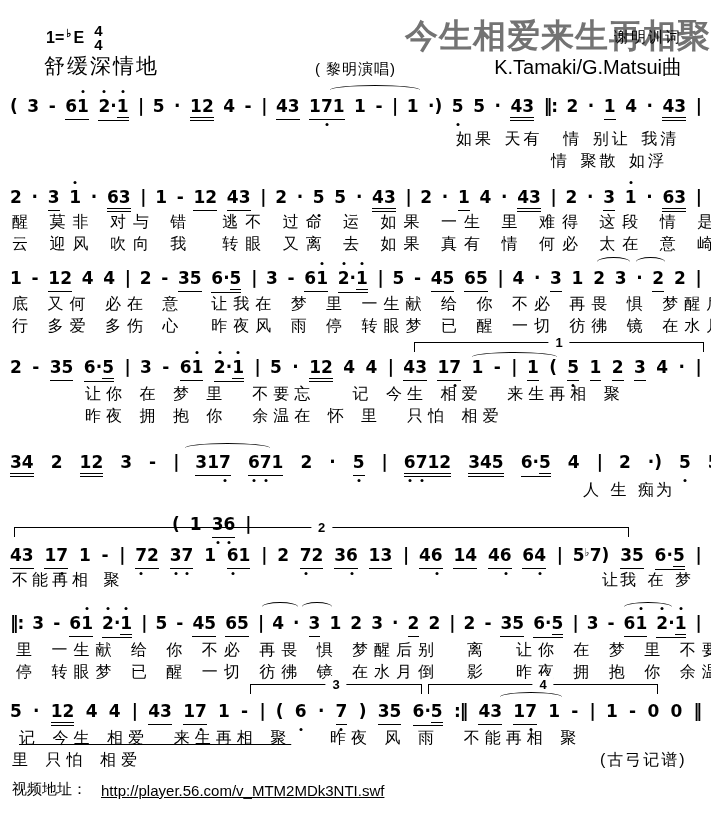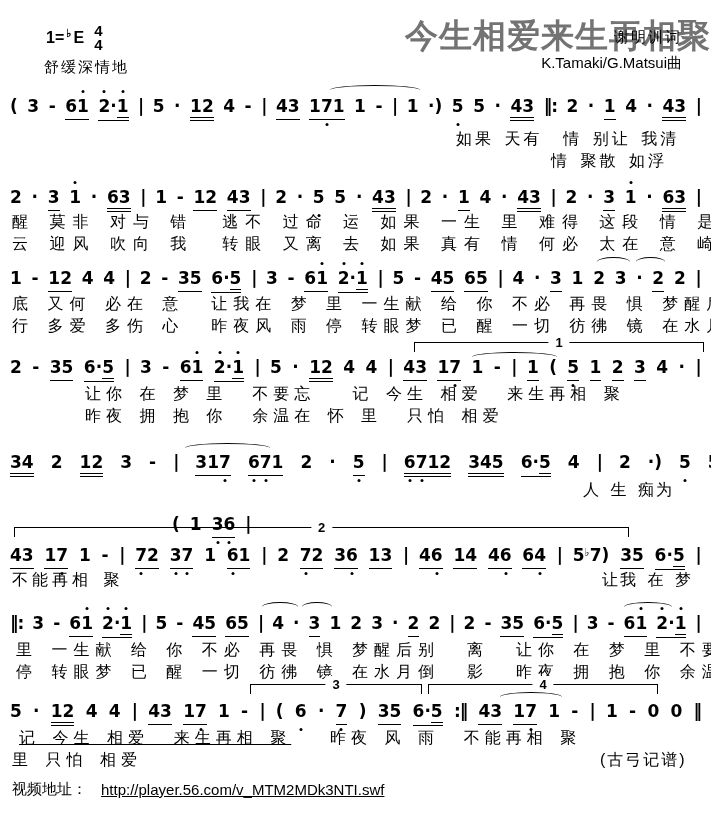--- a/index.html
+++ b/index.html
@@ -3,25 +3,25 @@
 <meta charset="utf-8">
 <style>
   html,body{margin:0;padding:0;background:#888;}
   #page{position:relative;width:711px;height:818px;background:#fff;margin:0 auto;
         font-family:"Liberation Sans",sans-serif;color:#000;overflow:hidden;}
   .abs{position:absolute;}
   
   #key-line{left:46px;top:24px;font-weight:bold;font-size:16px;display:flex;align-items:center;gap:2px;}
   #key-line .flatkey{font-size:11px;vertical-align:super;position:relative;top:-5px;}
   .ts{display:inline-flex;flex-direction:column;line-height:.95;font-size:15px;font-weight:bold;text-align:center;margin-left:8px;}
-  #tempo{left:44px;top:58px;font-size:15px;letter-spacing:2px;}
+  #tempo{left:44px;top:52px;font-size:21px;letter-spacing:2px;}
   #title{left:0;right:0;top:14px;text-align:right;font-size:33px;font-weight:bold;color:#737373;letter-spacing:1px;}
   #subtitle{left:0;right:0;top:60px;text-align:center;font-size:15px;letter-spacing:1px;}
   #lyricist{right:29px;top:28px;font-size:15px;letter-spacing:2px;text-align:left;}
-  #composer{right:29px;top:54px;font-size:15px;text-align:right;}
+  #composer{right:29px;top:54px;font-size:20px;text-align:right;}
   
   .notes{position:absolute;display:flex;justify-content:space-between;align-items:baseline;
          font-family:"DejaVu Sans",sans-serif;font-weight:bold;font-size:17px;line-height:22px;}
   .notes.nofill{justify-content:flex-start;gap:10px;}
   .tok{white-space:pre;}
   .u1{border-bottom:1.7px solid #000;padding-bottom:2px;}
   .u2{border-bottom:4px double #000;padding-bottom:0;}
   .ch{position:relative;display:inline-block;}
   .ch.x2{border-bottom:1.7px solid #000;}
   .ch.da::before{content:"";position:absolute;top:-5px;left:50%;transform:translateX(-50%);
@@ -31,40 +31,41 @@
   .ch.flat{font-size:11px;vertical-align:5px;}
   .bar{font-weight:bold;letter-spacing:-1px;}
   
   .lyric{position:absolute;font-size:16px;letter-spacing:6px;word-spacing:3px;white-space:pre;}
   
   .arc{position:absolute;height:9px;border-top:1.7px solid #000;border-radius:100% 100% 0 0;}
   .volta{position:absolute;height:9px;border-top:1.5px solid #000;border-left:1.5px solid #000;border-right:1.5px solid #000;}
   .volta>span{position:absolute;top:-9px;left:50%;transform:translateX(-50%);background:#fff;
               padding:0 7px;font-size:13px;font-weight:bold;line-height:17px;}
   
-  #footer{left:12px;top:780px;font-size:15px;display:flex;align-items:center;gap:14px;}
+  #footer{left:12px;top:780px;font-size:15px;display:flex;align-items:flex-end;gap:14px;}
   #video-url{font-family:Liberation Sans, sans-serif;font-size:15px;color:#000;
              text-decoration:underline;letter-spacing:0;}
 </style>
 </head>
 <body>
 
 <div id="page">
 
   <div class="abs" id="key-line">
     <span>1=</span>
       <span class="flatkey">♭</span>
       <span>E</span>
     <span class="ts">
       <span>4</span>
       <span>4</span>
     </span>
   </div>
   <div class="abs" id="tempo">舒缓深情地</div>
   <div class="abs" id="title">今生相爱来生再相聚</div>
+  <div class="abs" id="subtitle">( 黎明演唱)</div>
   <div class="abs" id="lyricist">谢明训词</div>
   <div class="abs" id="composer">K.Tamaki/G.Matsui曲</div>
 
   <div id="score">
       <div class="notes" style="top: 95px; left: 10px; right: 10px;">
         <span class="tok"><span class="ch">(</span></span>
         <span class="tok"><span class="ch">3</span></span>
         <span class="tok"><span class="ch">-</span></span>
         <span class="tok u1"><span class="ch">6</span><span class="ch da">1</span></span>
         <span class="tok u1"><span class="ch da">2</span><span class="ch">·</span><span class="ch da x2">1</span></span>

